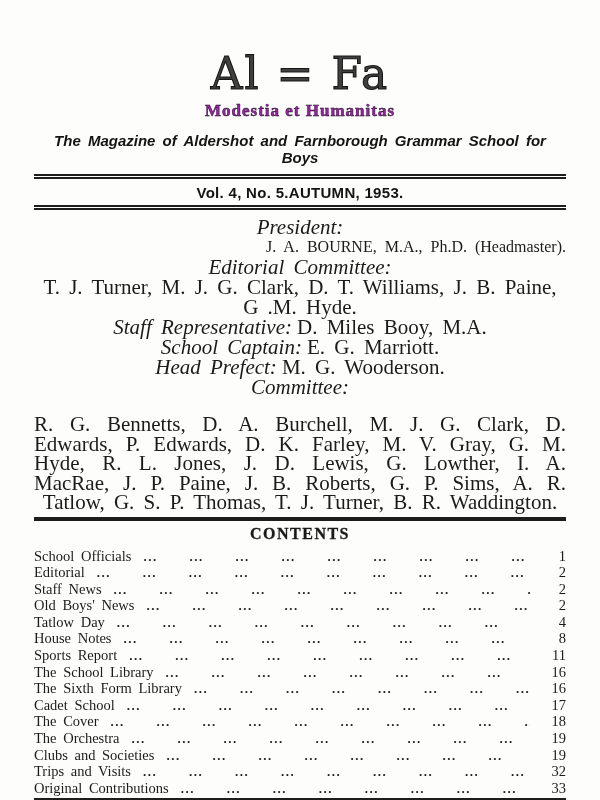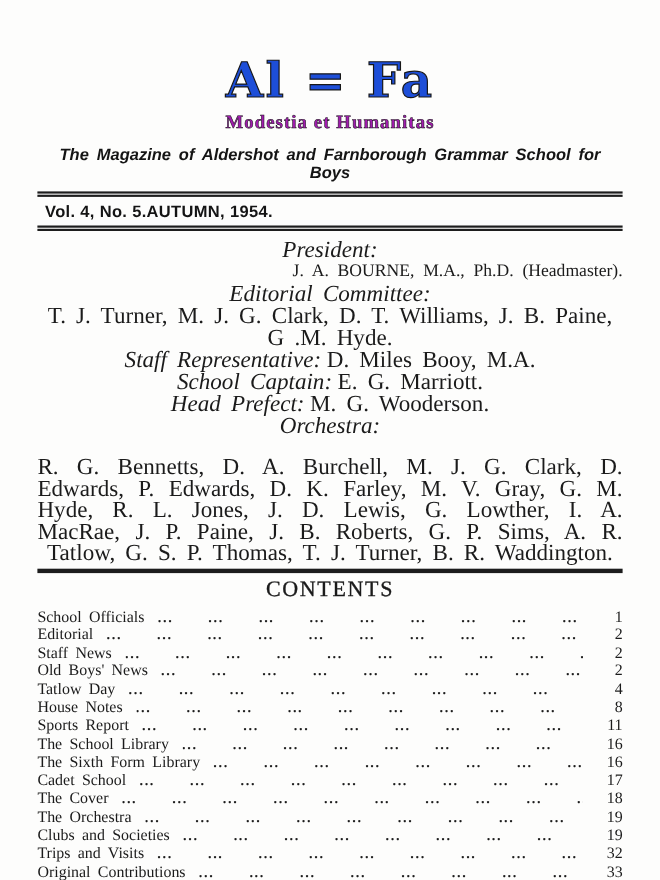--- a/index.html
+++ b/index.html
@@ -13,26 +13,26 @@
     width: 600px; height: 800px;
     background: #fdfdfc;
     padding: 0 34px;
     position: relative;
   }
 
   
   .masthead { text-align: center; padding-top: 50px; }
   .mag-title {
     font-family: "DejaVu Serif", "Liberation Serif", serif;
-    font-weight: 700;
+    font-weight: 400;
     font-size: 44px;
     line-height: 48px;
     letter-spacing: 2px;
     -webkit-text-stroke: 1.1px #171717;
-    color: #1d4ed8;
+    color: #404040;
   }
   .mag-motto {
     margin-top: 3px;
     font-weight: 700;
     font-size: 17px;
     letter-spacing: 1px;
     -webkit-text-stroke: 0.5px #171717;
     color: #a21caf;
   }
   .mag-subtitle {
@@ -56,21 +56,21 @@
     border-top: 3px solid #1d1d1d;
     border-bottom: 1px solid #1d1d1d;
   }
   .r1 { margin-top: 8px; }
   .r2 { }
   .r3 { margin-top: 4px; }
   .r4 { margin-top: 2px; }
 
   
   .vol-row {
-    display: flex; justify-content: flex-start; align-items: center;
+    display: flex; justify-content: center; align-items: center;
     height: 26px;
     padding: 0 7px;
     font-family: "Liberation Sans", "DejaVu Sans", sans-serif;
     font-weight: 700;
     font-size: 15px;
     letter-spacing: 0.3px;
     color: #141414;
   }
 
   
@@ -85,22 +85,22 @@
     text-align-last: center;
     font-size: 15.5px;
     line-height: 19.5px !important;
     word-spacing: 3px;
   }
 
   
   .contents-heading {
     text-align: center;
     margin-top: 4px;
-    font-weight: 400;
-    font-size: 20px;
+    font-weight: 700;
+    font-size: 16px;
     letter-spacing: 1.5px;
     -webkit-text-stroke: 0.3px #171717;
   }
   .toc { margin-top: 5px; }
   .toc-row {
     display: flex; align-items: baseline;
     height: 16.6px;
     font-size: 14.5px;
     color: #1b1b1b;
   }
@@ -136,34 +136,34 @@
   <div class="masthead">
     <div class="mag-title">Al = Fa</div>
     <div class="mag-motto">Modestia et Humanitas</div>
     <div class="mag-subtitle">The Magazine of Aldershot and Farnborough Grammar School for Boys</div>
   </div>
 
   <div class="rule-double r1"></div>
 
   <div class="vol-row">
     <span>Vol. 4, No. 5.</span>
-    <span>AUTUMN, 1954.</span>
+    <span>AUTUMN, 1953.</span>
   </div>
 
   <div class="rule-double r2"></div>
 
   <div class="officials">
     <p class="lbl">President:</p>
     <p class="caps-line">J. A. BOURNE, M.A., Ph.D. (Headmaster).</p>
     <p class="lbl">Editorial Committee:</p>
     <p>T. J. Turner, M. J. G. Clark, D. T. Williams, J. B. Paine, G .M. Hyde.</p>
     <p><em class="inline-lbl">Staff Representative:</em><span>D. Miles Booy, M.A.</span></p>
     <p><em class="inline-lbl">School Captain:</em><span>E. G. Marriott.</span></p>
     <p><em class="inline-lbl">Head Prefect:</em><span>M. G. Wooderson.</span></p>
-    <p class="lbl">Orchestra:</p>
+    <p class="lbl">Committee:</p>
     <p class="prefects">R. G. Bennetts, D. A. Burchell, M. J. G. Clark, D. Edwards, P. Edwards, D. K. Farley, M. V. Gray, G. M. Hyde, R. L. Jones, J. D. Lewis, G. Lowther, I. A. MacRae, J. P. Paine, J. B. Roberts, G. P. Sims, A. R. Tatlow, G. S. P. Thomas, T. J. Turner, B. R. Waddington.</p>
   </div>
 
   <div class="rule-heavy r3"></div>
 
   <h2 class="contents-heading">CONTENTS</h2>
 
   <div class="toc" id="toc">
     <div class="toc-row">
       <span class="toc-label">School Officials</span>

